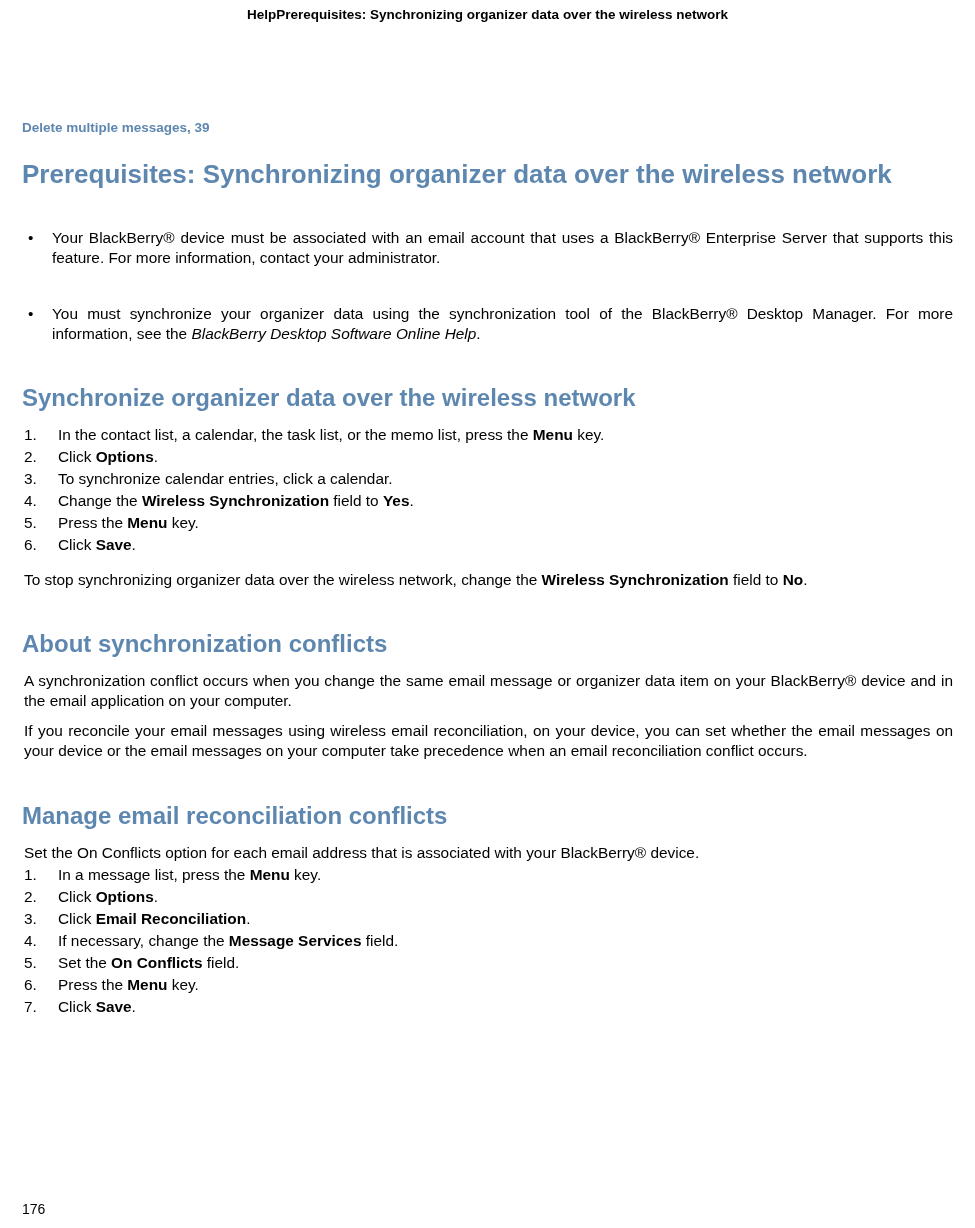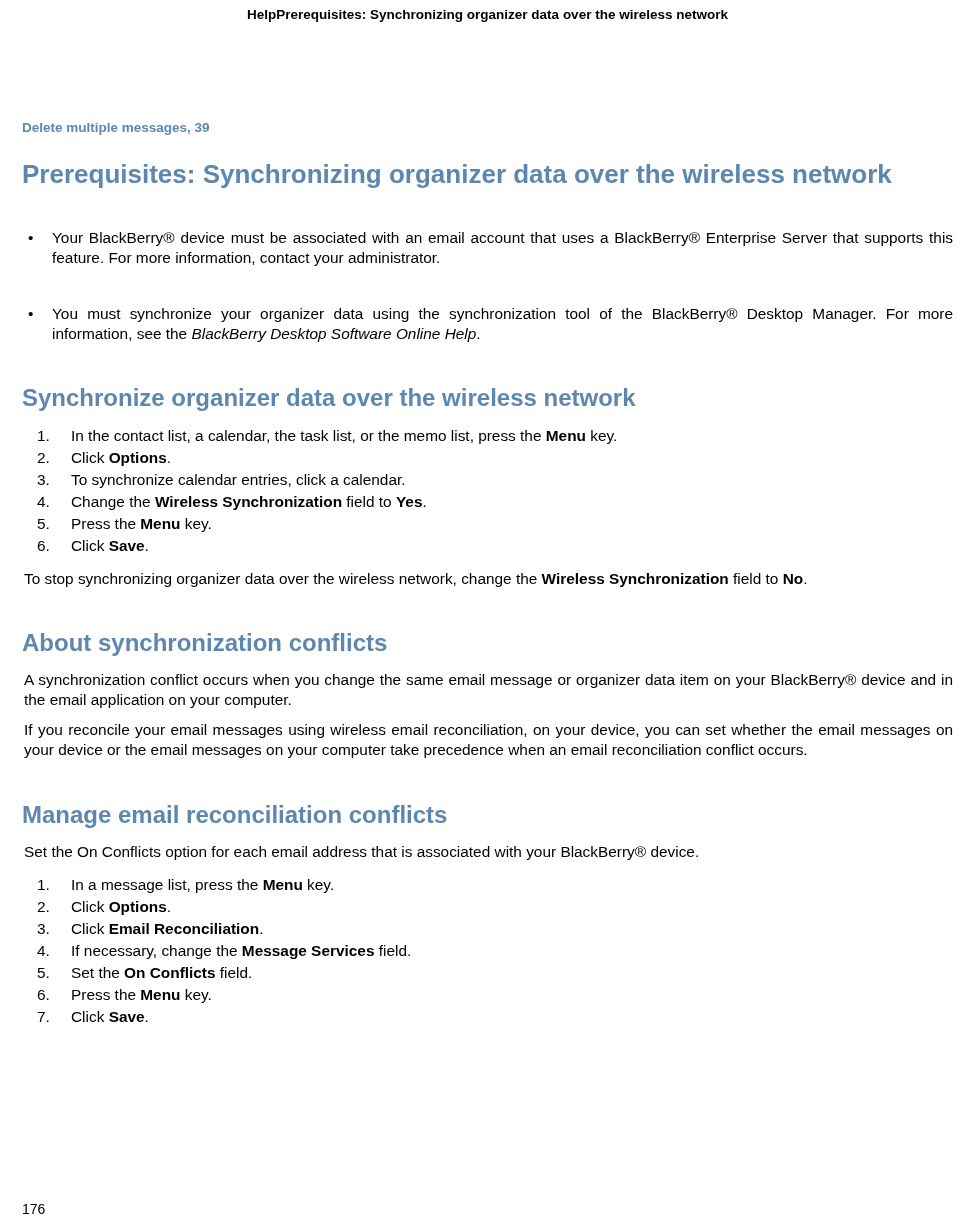--- a/index.html
+++ b/index.html
@@ -52,38 +52,38 @@
       margin-top: 36px;
     }
     ul.bullets li::before {
       content: "•";
       position: absolute;
       left: 4px;
       top: 0;
     }
     ol.numbered {
       padding: 0;
-      margin: 13px;
+      margin: 0;
       list-style: none;
       counter-reset: item;
     }
     ol.numbered li {
       position: relative;
       padding-left: 36px;
       margin-bottom: 2px;
       counter-increment: item;
     }
     ol.numbered li::before {
       content: counter(item) ".";
       position: absolute;
       left: 2px;
       top: 0;
     }
     p {
-      margin: 8px 0 8px 2px;
+      margin: 15px 0 8px 2px;
       text-align: justify;
     }
     .paragraphs p { margin: 10px 0 10px 2px; }
     .footer {
       position: absolute;
       bottom: 10px;
       left: 22px;
       font-size: 14px;
     }
     b { font-weight: bold; }

